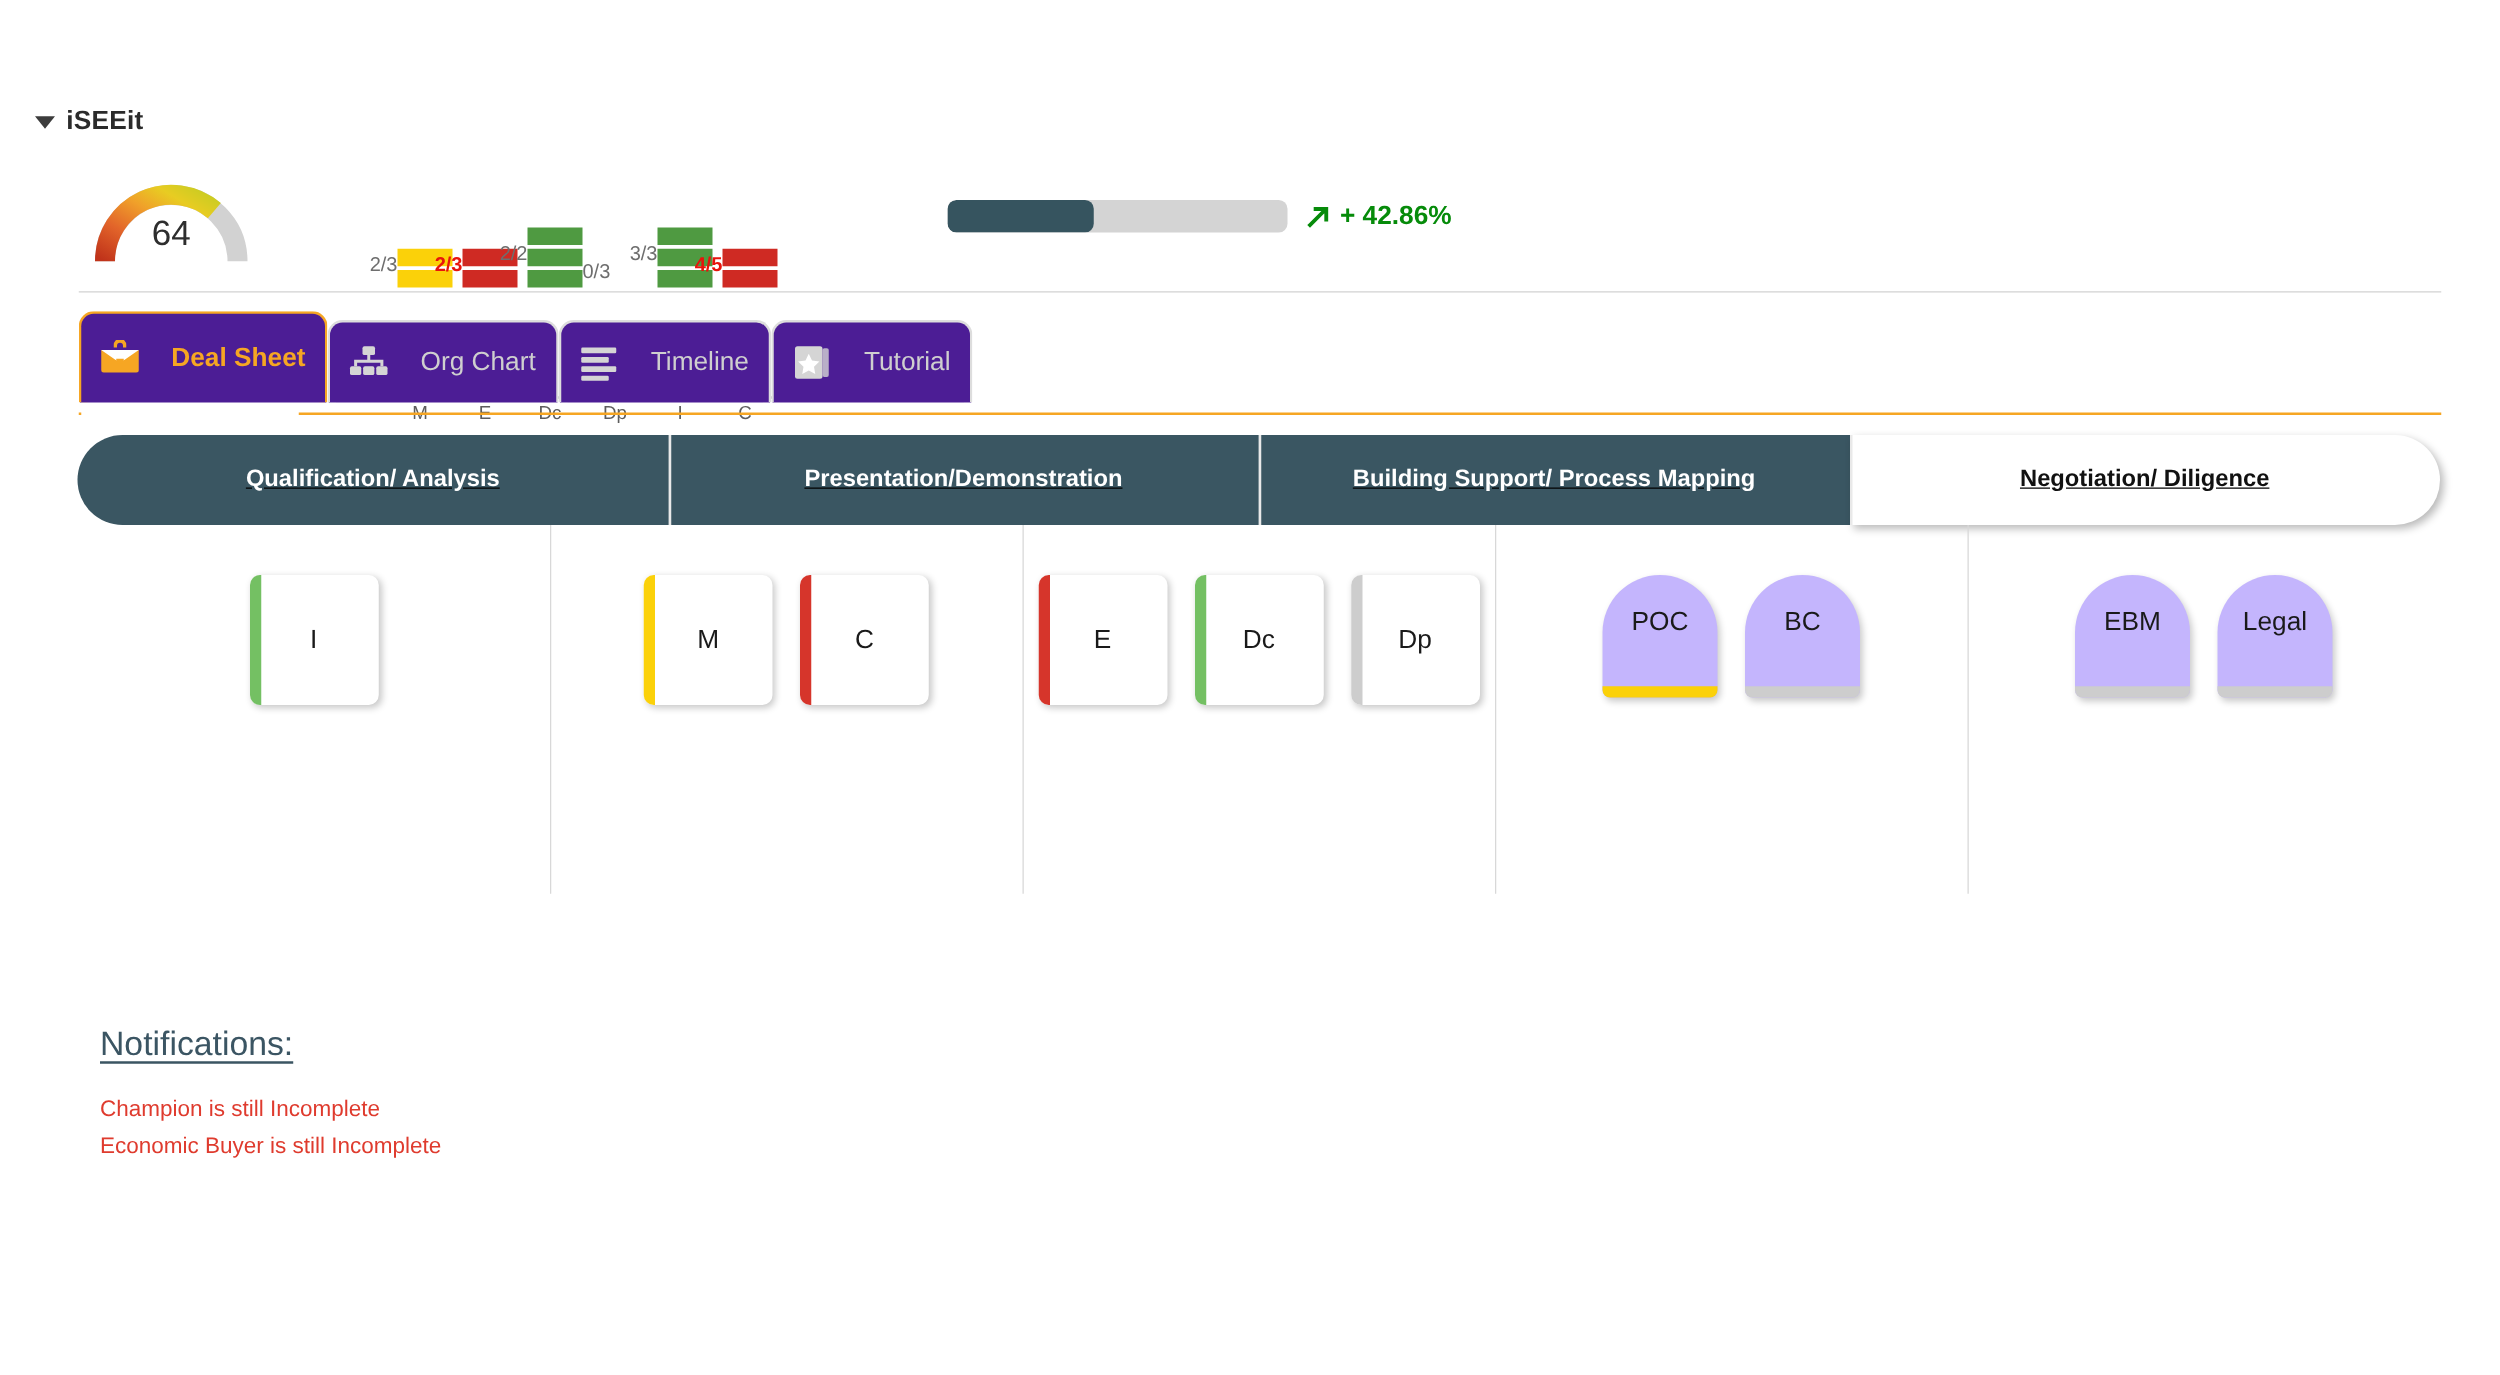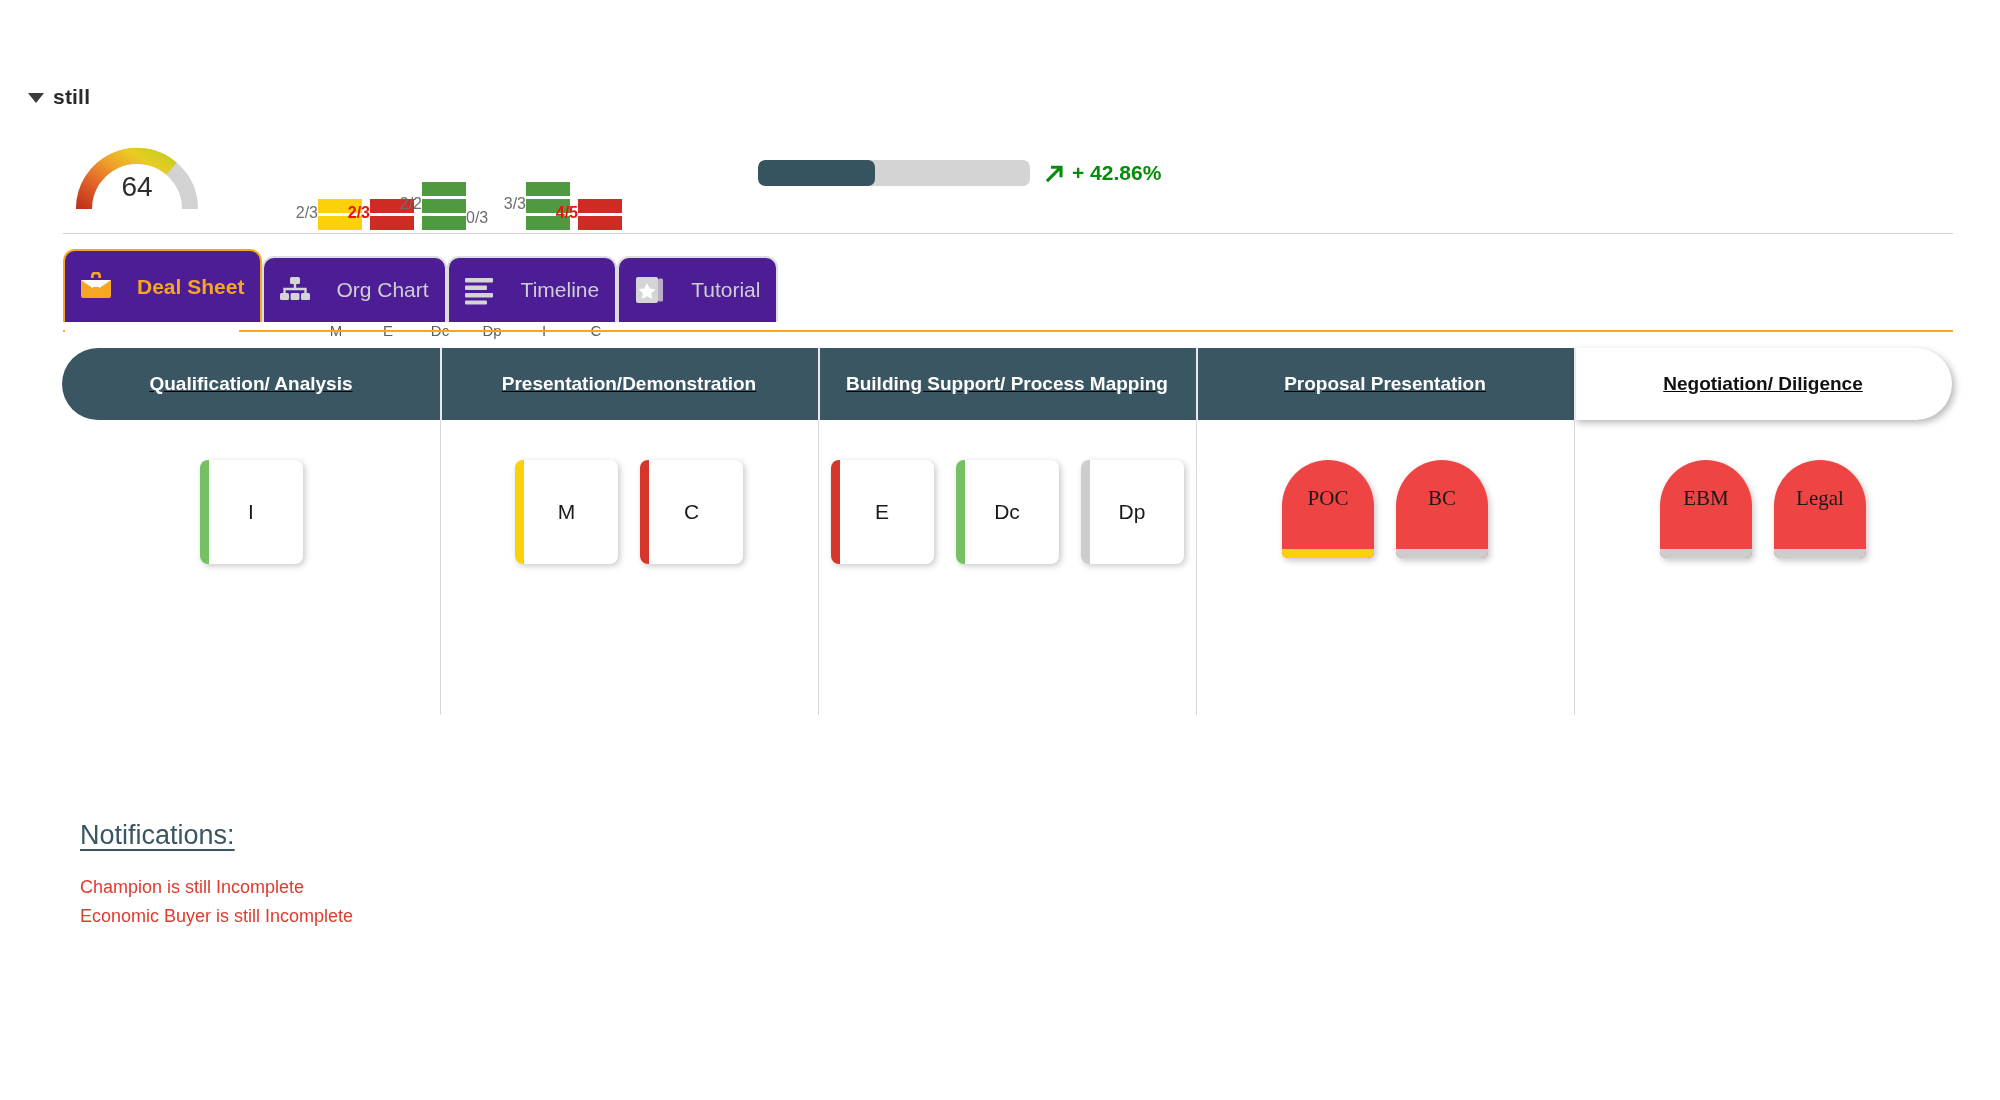--- a/index.html
+++ b/index.html
@@ -154,47 +154,47 @@
     display: flex; align-items: center; justify-content: center;
     font-size: 21px; color: #1a1a1a;
   }
   .card .bar-left {
     position: absolute; left: 0; top: 0; width: 9px; height: 104px;
     border-radius: 8px 0 0 8px;
   }
 
   
   .arch {
-    width: 92px; height: 98px; background: #ef4444;
+    width: 92px; height: 98px; background: #c4b5fd;
     border-radius: 46px 46px 6px 6px; position: relative;
     box-shadow: 2px 3px 6px rgba(0,0,0,.22);
     display: flex; align-items: flex-start; justify-content: center;
     padding-top: 26px;
-    font-size: 21px; color: #1a1a1a; font-family: Liberation Serif, serif;
+    font-size: 21px; color: #1a1a1a;
   }
   .arch .bar-bottom {
     position: absolute; left: 0; bottom: 0; width: 92px; height: 9px;
     border-radius: 0 0 6px 6px;
   }
 
   
   .notif { position: absolute; left: 80px; top: 820px; }
   .notif-title {
     font-size: 27px; color: #3b5563; text-decoration: underline;
     text-underline-offset: 5px;
   }
   .notif-list { margin-top: 22px; }
   .notif-item { font-size: 18px; color: #df3b2e; line-height: 29px; }
 </style>
 </head>
 <body>
 
 <div class="app-title-row">
   <span class="caret-down"></span>
-  <span class="app-title">still</span>
+  <span class="app-title">iSEEit</span>
 </div>
 
 <div class="summary">
 
   <div class="gauge">
     <svg width="130" height="78" viewBox="0 0 130 78">
       <defs>
         <linearGradient id="gaugeGrad" x1="0" y1="1" x2="1" y2="0">
           <stop offset="0%" stop-color="#c0331a"></stop>
           <stop offset="30%" stop-color="#e2642a"></stop>
@@ -330,23 +330,20 @@
   <div class="stage-header" id="stage-header">
       <div class="stage-cell first">
         <span>Qualification/ Analysis</span>
       </div>
       <div class="stage-cell">
         <span>Presentation/Demonstration</span>
       </div>
       <div class="stage-cell">
         <span>Building Support/ Process Mapping</span>
       </div>
-      <div class="stage-cell">
-        <span>Proposal Presentation</span>
-      </div>
       <div class="stage-cell current">
         <span>Negotiation/ Diligence</span>
       </div>
     </div>
   <div class="stage-body" id="stage-body">
       <div class="stage-col">
         <div class="card">
           <div class="bar-left" style="background: rgb(116, 192, 99);"></div>
           <span>I</span>
         </div>

